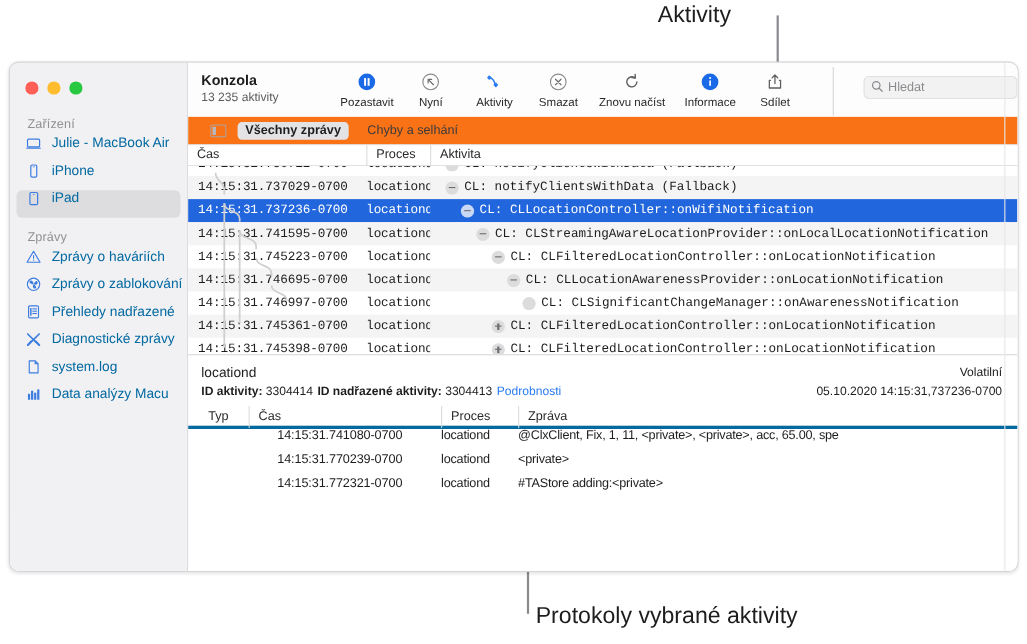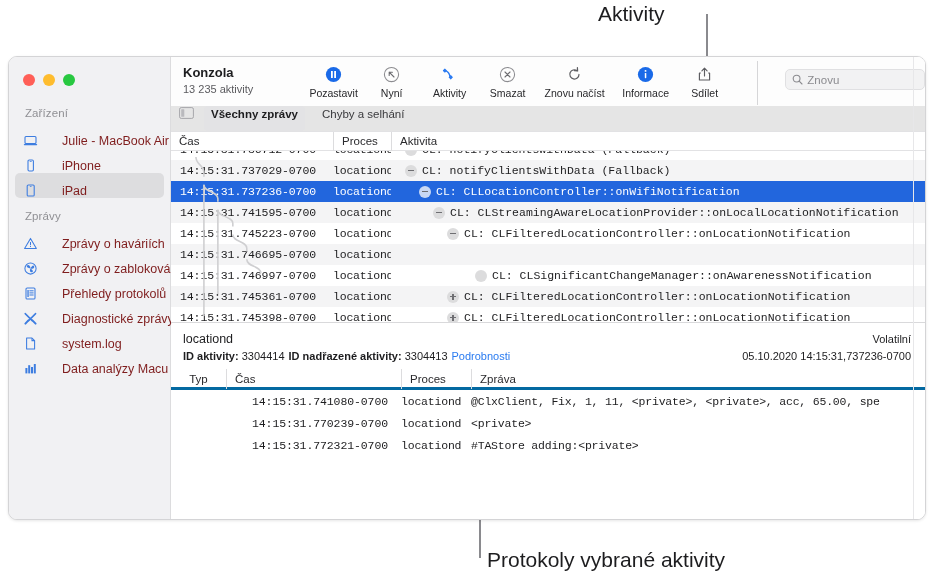--- a/index.html
+++ b/index.html
@@ -66,27 +66,27 @@
   .dot.green  { background: #28c840; }
 
   .side-group-title {
     font-size: 11.5px;
     color: #909094;
     padding: 12px 0 4px 16px;
     letter-spacing: .1px;
   }
   .side-item {
     display: flex;
-    align-items: flex-end;
+    align-items: flex-start;
     height: 25px;
     margin: 0 6px;
     padding-left: 8px;
     border-radius: 5px;
-    gap: 24px;
-    color: #7f1d1d;
+    gap: 9px;
+    color: #0369a1;
     font-size: 12.5px;
     white-space: nowrap;
   }
   .side-item.selected { background: #dddddf; }
   .side-ico {
     width: 15px; height: 15px;
     flex: 0 0 15px;
     display: flex; align-items: center; justify-content: center;
   }
   .side-ico svg { display: block; }
@@ -136,24 +136,25 @@
     display: flex;
     align-items: center;
     padding: 0 6px;
     gap: 4px;
   }
   .tb-search .ph { font-size: 11.5px; color: #8b8b8f; }
 
   .filterbar {
     height: 26px; flex: 0 0 26px;
     display: flex;
-    padding-left: 8px;
+    align-items: center;
+    padding-left: 20px;
     gap: 10px;
     border-bottom: 1px solid #e2e2e4;
-    background: #e5e5e5;
+    background: #f97316;
   }
   .sidebar-toggle { width: 15px; height: 13px; display:flex; align-items:center; }
   .pill {
     font-size: 11.5px;
     color: #1d1d1f;
     padding: 2px 7px;
     border-radius: 4px;
     white-space: nowrap;
   }
   .pill.active { background: #e3e3e5; font-weight: 700; }
@@ -281,22 +282,22 @@
   .loghead .c { padding-left: 8px; height: 20px; line-height: 20px; }
   .loghead .c + .c { border-left: 1px solid #dcdcde; }
   .l-typ  { width: 55px; flex: 0 0 55px; text-align: center; padding-left: 0 !important; }
   .l-time { width: 175px; flex: 0 0 175px; }
   .l-proc { width: 70px; flex: 0 0 70px; }
   .l-msg  { flex: 1 1 auto; }
 
   .logrow {
     display: flex;
     height: 22px;
-    align-items: center;
-    font-family: Liberation Mono, monospace;
+    align-items: flex-start;
+    font-family: Liberation Sans, sans-serif;
     font-size: 11.5px;
     color: #1d1d1f;
   }
   .logrow .typ  { width: 55px; flex: 0 0 55px; }
   .logrow .time { width: 175px; flex: 0 0 175px; padding-left: 26px; letter-spacing: -0.1px; }
   .logrow .proc { width: 70px; flex: 0 0 70px; overflow: hidden; white-space: nowrap; letter-spacing: -0.2px; }
   .logrow .msg  { flex: 1 1 auto; overflow: hidden; white-space: nowrap; letter-spacing: -0.2px; }
 
   .rail {
     position: absolute;
@@ -385,21 +386,21 @@
       <div class="side-item">
         <span class="side-ico">
           <svg width="15" height="15" viewBox="0 0 15 15">
               <rect x="3" y="2" width="9" height="11" rx="1.1" fill="none" stroke="#3d7de0" stroke-width="1.05"></rect>
               <rect x="4.4" y="4" width="1.3" height="7" fill="#3d7de0"></rect>
               <rect x="6.4" y="4.3" width="4.2" height="1" fill="#3d7de0"></rect>
               <rect x="6.4" y="6.4" width="4.2" height="1" fill="#3d7de0"></rect>
               <rect x="6.4" y="8.5" width="4.2" height="1" fill="#3d7de0"></rect>
             </svg>
         </span>
-        <span>Přehledy protokolů</span>
+        <span>Přehledy nadřazené</span>
       </div>
 
       <div class="side-item">
         <span class="side-ico">
           <svg width="15" height="15" viewBox="0 0 15 15">
               <path d="M2.2 2.6 L9.2 9.6 M12.6 2.6 L5.6 9.6" stroke="#3d7de0" stroke-width="1.5" stroke-linecap="round"></path>
               <path d="M9.4 9.4 L12.6 12.6 M5.4 9.4 L2.4 12.6" stroke="#3d7de0" stroke-width="2" stroke-linecap="round"></path>
             </svg>
         </span>
         <span>Diagnostické zprávy</span>
@@ -514,21 +515,21 @@
 
         <div class="tb-sep"></div>
 
         <div class="tb-search">
           <span>
             <svg width="11" height="11" viewBox="0 0 11 11">
                 <circle cx="4.6" cy="4.6" r="3.4" fill="none" stroke="#8b8b8f" stroke-width="1.1"></circle>
                 <path d="M7.2 7.2 L10 10" stroke="#8b8b8f" stroke-width="1.1" stroke-linecap="round"></path>
               </svg>
           </span>
-          <span class="ph">Znovu</span>
+          <span class="ph">Hledat</span>
         </div>
       </div>
 
       <div class="filterbar">
         <span class="sidebar-toggle">
           <svg width="15" height="12" viewBox="0 0 15 12">
               <rect x="0.6" y="0.6" width="13.8" height="10.8" rx="1.6" fill="none" stroke="#a6a6aa" stroke-width="1"></rect>
               <rect x="2.2" y="2.2" width="3.1" height="7.6" rx="0.5" fill="#b9b9bd"></rect>
             </svg>
         </span>
@@ -592,20 +593,24 @@
               <div class="time">14:15:31.745223-0700</div>
               <div class="proc">locationd</div>
               <div class="act" style="padding-left: 56px;">
                 <span class="disc"></span>
                 <span>CL: CLFilteredLocationController::onLocationNotification</span>
               </div>
             </div>
             <div class="row alt">
               <div class="time">14:15:31.746695-0700</div>
               <div class="proc">locationd</div>
+              <div class="act" style="padding-left: 70px;">
+                <span class="disc"></span>
+                <span>CL: CLLocationAwarenessProvider::onLocationNotification</span>
+              </div>
             </div>
             <div class="row">
               <div class="time">14:15:31.746997-0700</div>
               <div class="proc">locationd</div>
               <div class="act" style="padding-left: 84px;">
                 <span class="disc none"></span>
                 <span>CL: CLSignificantChangeManager::onAwarenessNotification</span>
               </div>
             </div>
             <div class="row alt">

